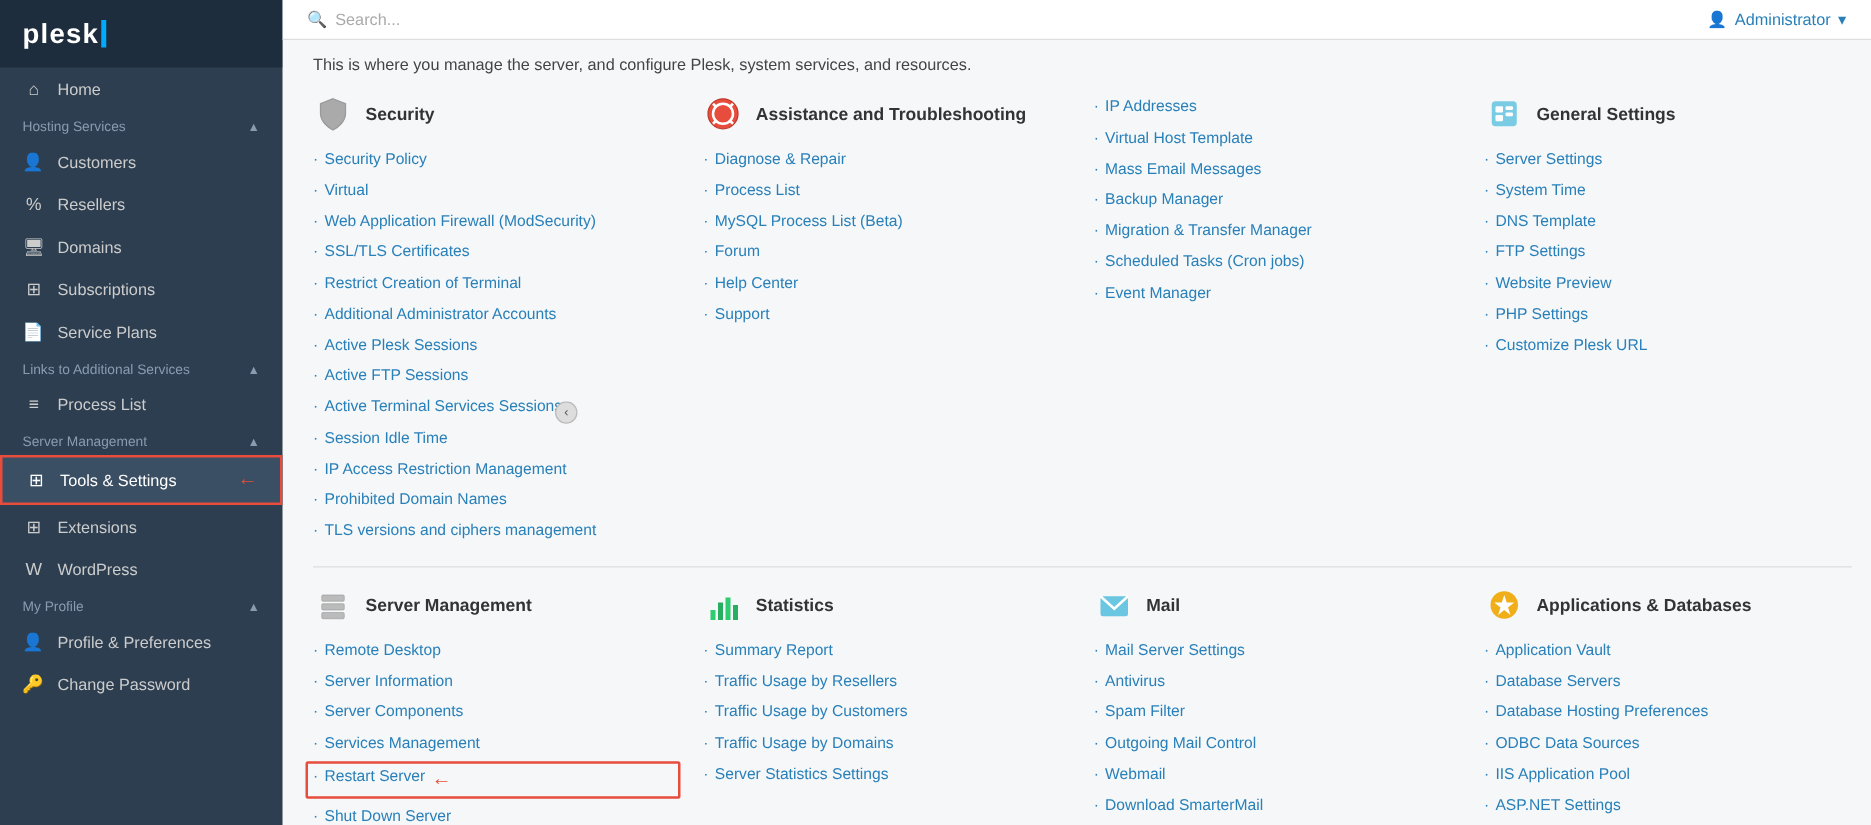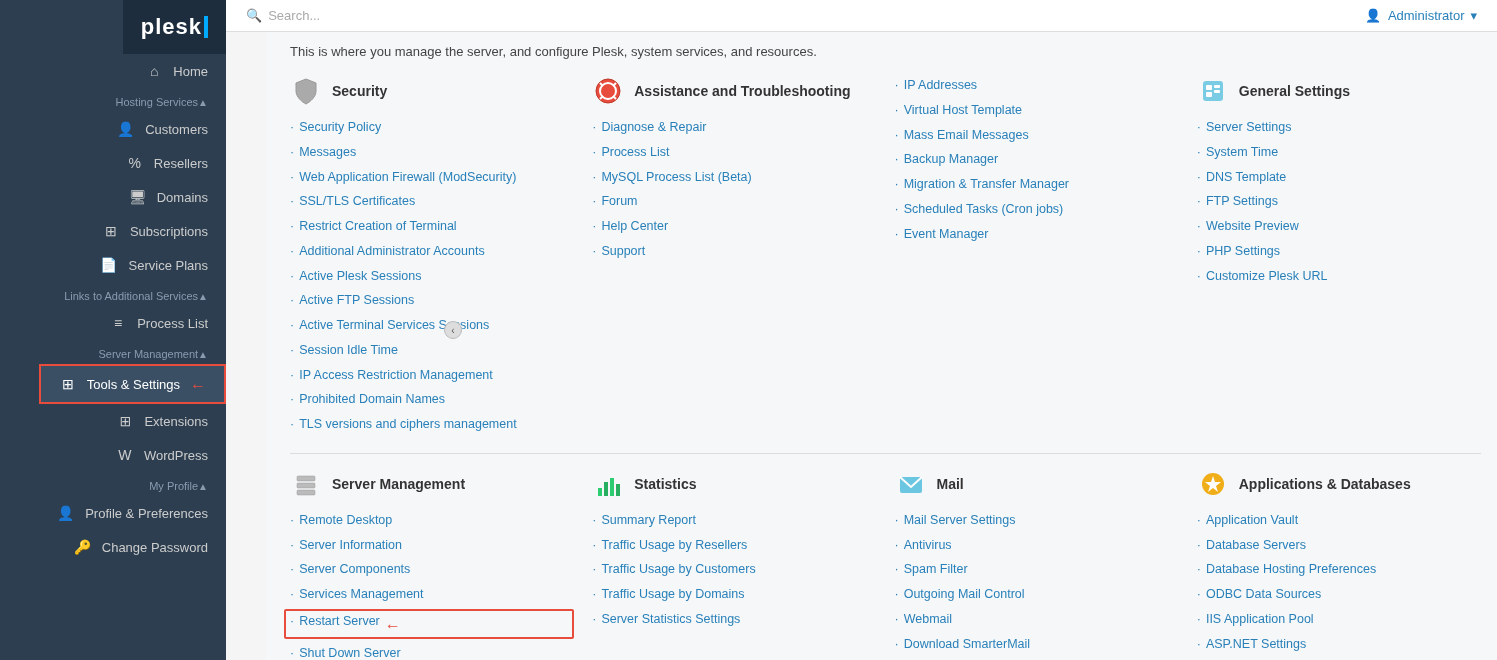--- a/index.html
+++ b/index.html
@@ -8,21 +8,20 @@
     
     #sidebar {
       width: 226px;
       background: #2c3e50;
       color: #ccc;
       display: flex;
       flex-direction: column;
       flex-shrink: 0;
       overflow-y: auto;
       height: 100%;
-      align-items: flex-end;
     }
     #sidebar-logo {
       padding: 14px 18px;
       background: #1e2d3d;
       display: flex;
       align-items: center;
     }
     .logo-text {
       color: #fff;
       font-size: 22px;
@@ -103,21 +102,20 @@
       font-size: 13px;
       cursor: pointer;
     }
 
     
     #content {
       flex: 1;
       overflow-y: auto;
       padding: 0 16px 20px 24px;
       background: #f5f7f9;
-      margin-left: 40px;
     }
     .content-description {
       padding: 12px 0 16px 0;
       color: #444;
       font-size: 13px;
     }
 
     .sections-grid {
       display: grid;
       grid-template-columns: 1fr 1fr 1fr 1fr;
@@ -292,21 +290,21 @@
         <div class="section-block">
           <div class="section-header">
             <div class="section-icon">
               <svg width="28" height="28" viewBox="0 0 28 28">
                 <path d="M14 2 L24 6 L24 14 C24 20 18 25 14 27 C10 25 4 20 4 14 L4 6 Z" fill="#aaa" stroke="#999" stroke-width="1"></path>
               </svg>
             </div>
             <span class="section-title">Security</span>
           </div>
           <a class="section-link" href="#">Security Policy</a>
-          <a class="section-link" href="#">Messages</a>
+          <a class="section-link" href="#">Virtual</a>
           <a class="section-link" href="#">Web Application Firewall (ModSecurity)</a>
           <a class="section-link" href="#">SSL/TLS Certificates</a>
           <a class="section-link" href="#">Restrict Creation of Terminal</a>
           <a class="section-link" href="#">Additional Administrator Accounts</a>
           <a class="section-link" href="#">Active Plesk Sessions</a>
           <a class="section-link" href="#">Active FTP Sessions</a>
           <a class="section-link" href="#">Active Terminal Services Sessions</a>
           <a class="section-link" href="#">Session Idle Time</a>
           <a class="section-link" href="#">IP Access Restriction Management</a>
           <a class="section-link" href="#">Prohibited Domain Names</a>

